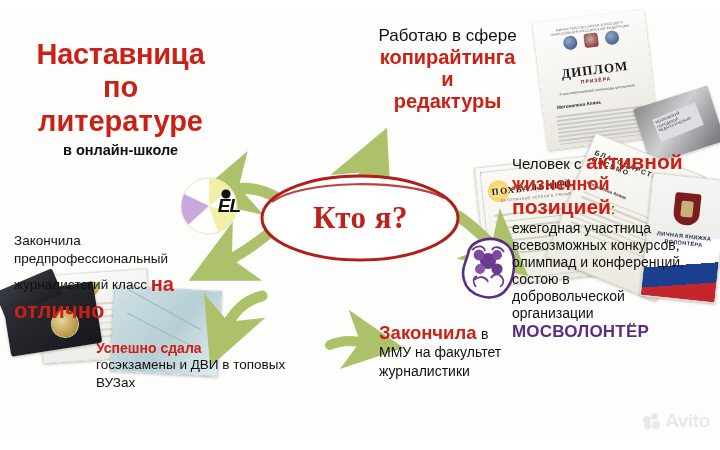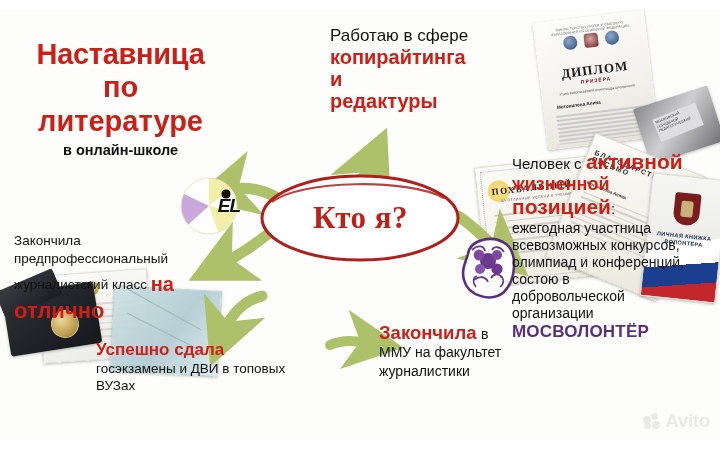--- a/index.html
+++ b/index.html
@@ -11,31 +11,31 @@
 
   
   .txt{position:absolute;line-height:1.15;color:#111;}
 
   #title-mentor{left:8px;top:38px;width:225px;text-align:center;}
   #title-mentor .l1{font-size:29px;font-weight:bold;color:#cc1f15;letter-spacing:-.3px;}
   #title-mentor .l2{font-size:29px;font-weight:bold;color:#cc1f15;}
   #title-mentor .l3{font-size:29px;font-weight:bold;color:#cc1f15;}
   #title-mentor .sub{font-size:14.5px;font-weight:bold;color:#111;margin-top:3px;line-height:1.25;}
 
-  #block-work{left:330px;top:26px;width:235px;text-align:left;}
+  #block-work{left:330px;top:26px;width:235px;text-align:center;}
   #block-work .pre{font-size:17px;color:#111;}
   #block-work .big{font-size:20px;font-weight:bold;color:#cc1f15;line-height:1.12;}
 
   #block-school{left:14px;top:232px;width:215px;}
   #block-school .ln{font-size:13.5px;color:#111;line-height:1.3;}
   #block-school .na{font-size:20px;font-weight:bold;color:#cc1f15;vertical-align:-2px;}
   #block-school .otl{font-size:22px;font-weight:bold;color:#cc1f15;display:block;margin-top:1px;}
 
   #block-exams{left:96px;top:340px;width:250px;}
-  #block-exams .hd{font-size:17px;font-weight:bold;color:#cc1f15;}
+  #block-exams .hd{font-size:14px;font-weight:bold;color:#cc1f15;}
   #block-exams .ln{font-size:13.5px;color:#111;line-height:1.3;}
 
   #block-uni{left:379px;top:322px;width:165px;}
   #block-uni .hd{font-size:18.5px;font-weight:bold;color:#cc1f15;}
   #block-uni .v{font-size:14px;color:#111;}
   #block-uni .ln{font-size:14px;color:#111;line-height:1.3;}
 
   #block-active{left:512px;top:150px;width:215px;text-align:left;}
   #block-active .lead{font-size:15px;color:#111;}
   #block-active .big{font-size:21px;font-weight:bold;color:#cc1f15;}

